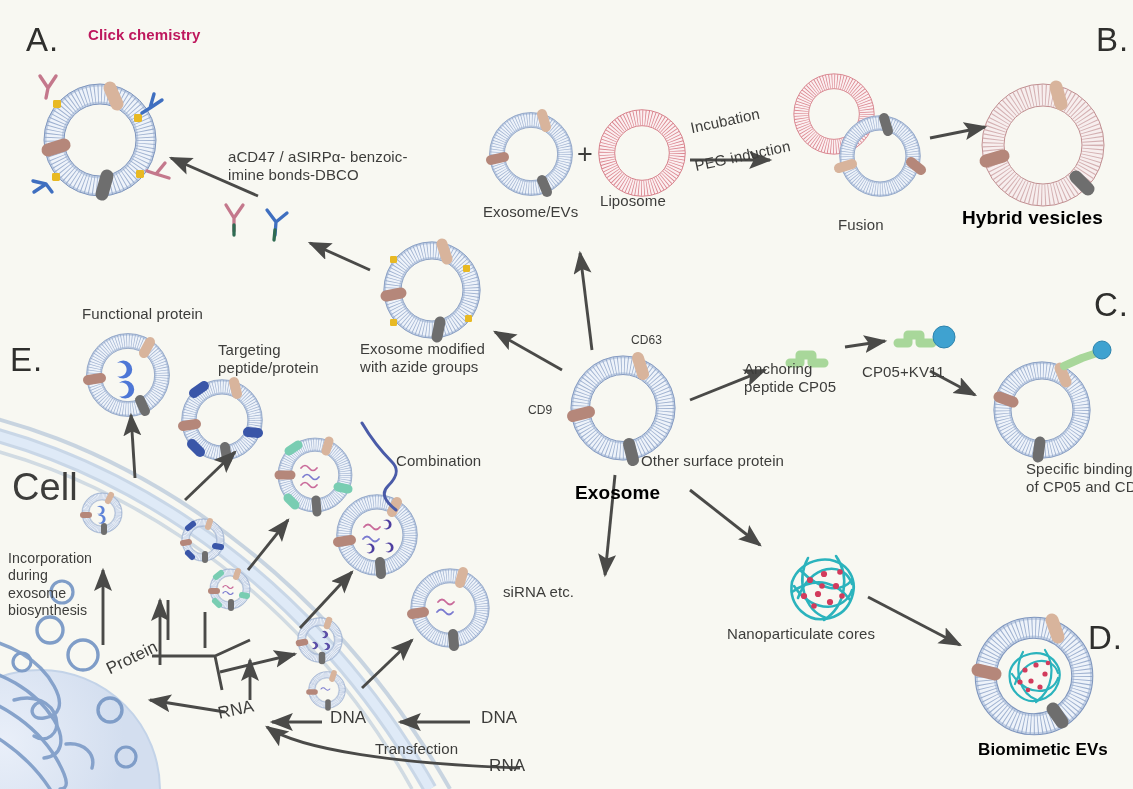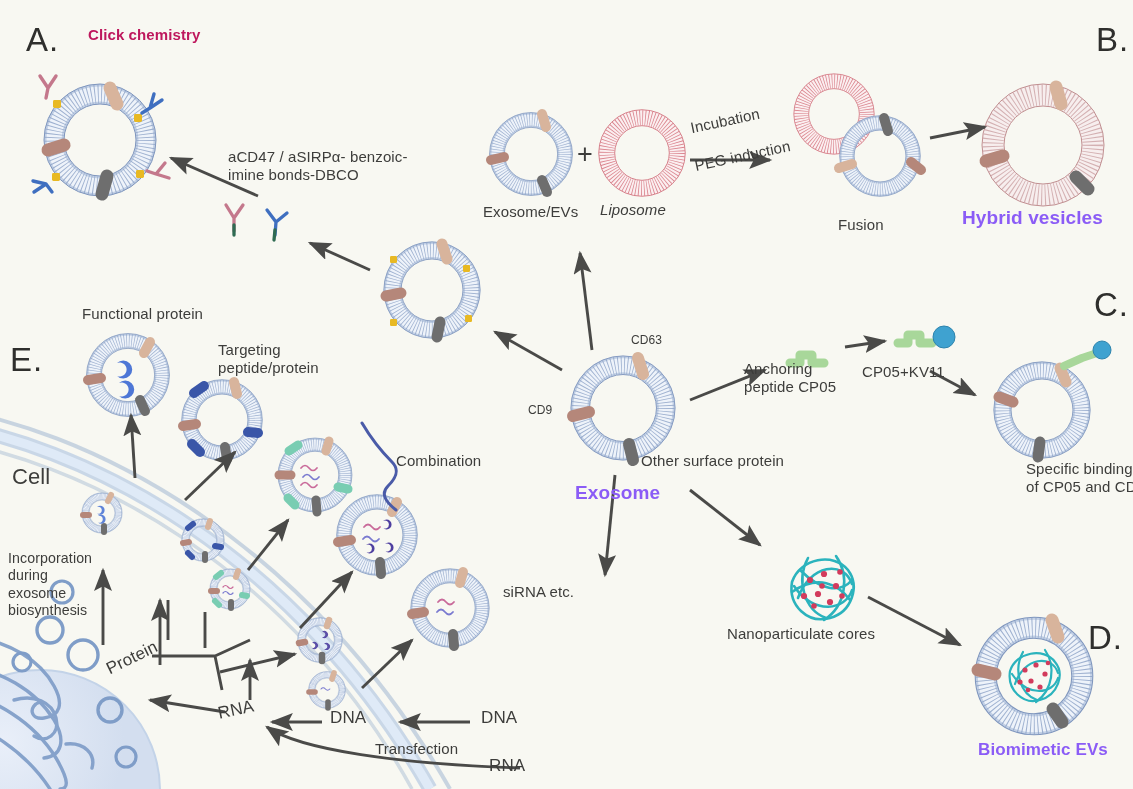--- a/index.html
+++ b/index.html
@@ -24,21 +24,21 @@
     line-height:1.22;
     letter-spacing:.1px;
   }
   .panel-letter{
     font-size:33px;
     color:#2f2f2d;
     font-weight:400;
     letter-spacing:1px;
   }
   .hdr{font-size:15px;font-weight:700;color:#be185d;}
-  .bold{font-weight:700;color:#8b5cf6;}
+  .bold{font-weight:700;color:#000000;}
   .t15{font-size:15px;}
   .t14{font-size:14.2px;}
   .t16{font-size:12px;}
   .t17{font-size:17px;}
   .t19{font-size:19px;}
   .t27{font-size:27px;}
   svg{display:block;}
   #vec{position:absolute;left:0;top:0;width:1133px;height:789px;pointer-events:none;}
 </style>
 </head>
@@ -461,24 +461,26 @@
 
     <path d="M362 423 C 372 440, 382 452, 392 462 C 400 470, 396 478, 388 486
              C 380 494, 386 502, 396 510" stroke="#4a5ba8" stroke-width="3" fill="none" stroke-linecap="round"></path>
   </svg>
 
   <div class="lbl panel-letter" style="left:26px;  top:20px;">A.</div>
   <div class="lbl hdr" style="left:88px;  top:26px;">Click chemistry</div>
 
   <div class="lbl t15" style="left:228px; top:148px;">aCD47 / aSIRPα- benzoic-
 imine bonds-DBCO</div>
+  <div class="lbl t15" style="left:360px; top:340px;">Exosome modified
+with azide groups</div>
 
   <div class="lbl t15" style="left:483px; top:203px;">Exosome/EVs</div>
   <div class="lbl t27" style="left:577px; top:138px;">+</div>
-  <div class="lbl t15" style="left:600px; top:201px;font-style:italic;">Liposome</div>
+  <div class="lbl t15" style="left:600px; top:192px;">Liposome</div>
 
   <div class="lbl t15" style="left:690px; top:112px; transform:rotate(-12deg);">Incubation</div>
   <div class="lbl t15" style="left:694px; top:147px; transform:rotate(-12deg);">PEG induction</div>
   <div class="lbl t15" style="left:838px; top:188px;margin-top:28px;">Fusion</div>
 
   <div class="lbl panel-letter" style="left:1096px; top:20px;">B.</div>
   <div class="lbl t19 bold" style="left:962px;  top:206px;">Hybrid vesicles</div>
 
   <div class="lbl t16" style="left:631px; top:333px;">CD63</div>
   <div class="lbl t16" style="left:528px; top:403px;">CD9</div>
@@ -490,21 +492,21 @@
   <div class="lbl t15" style="left:862px; top:363px;">CP05+KV11</div>
   <div class="lbl panel-letter" style="left:1094px; top:285px;">C.</div>
   <div class="lbl t15" style="left:997px;  top:460px;margin-left:29px;">Specific binding
 of CP05 and CD63</div>
 
   <div class="lbl t15" style="left:727px; top:625px;">Nanoparticulate cores</div>
   <div class="lbl panel-letter" style="left:1088px; top:618px;">D.</div>
   <div class="lbl t17 bold" style="left:978px; top:740px;">Biomimetic EVs</div>
 
   <div class="lbl panel-letter" style="left:10px; top:340px;">E.</div>
-  <div class="lbl" style="left:12px; top:464px; font-size:22px;">Cell</div>
+  <div class="lbl" style="left:12px; top:464px; font-size:38px;">Cell</div>
 
   <div class="lbl t15" style="left:82px;  top:305px;">Functional protein</div>
   <div class="lbl t15" style="left:218px; top:341px;">Targeting
 peptide/protein</div>
   <div class="lbl t15" style="left:396px; top:452px;">Combination</div>
   <div class="lbl t15" style="left:466px; top:583px;margin-left:37px;">siRNA etc.</div>
   <div class="lbl t14" style="left:8px;   top:550px;">Incorporation
 during
 exosome
 biosynthesis</div>

